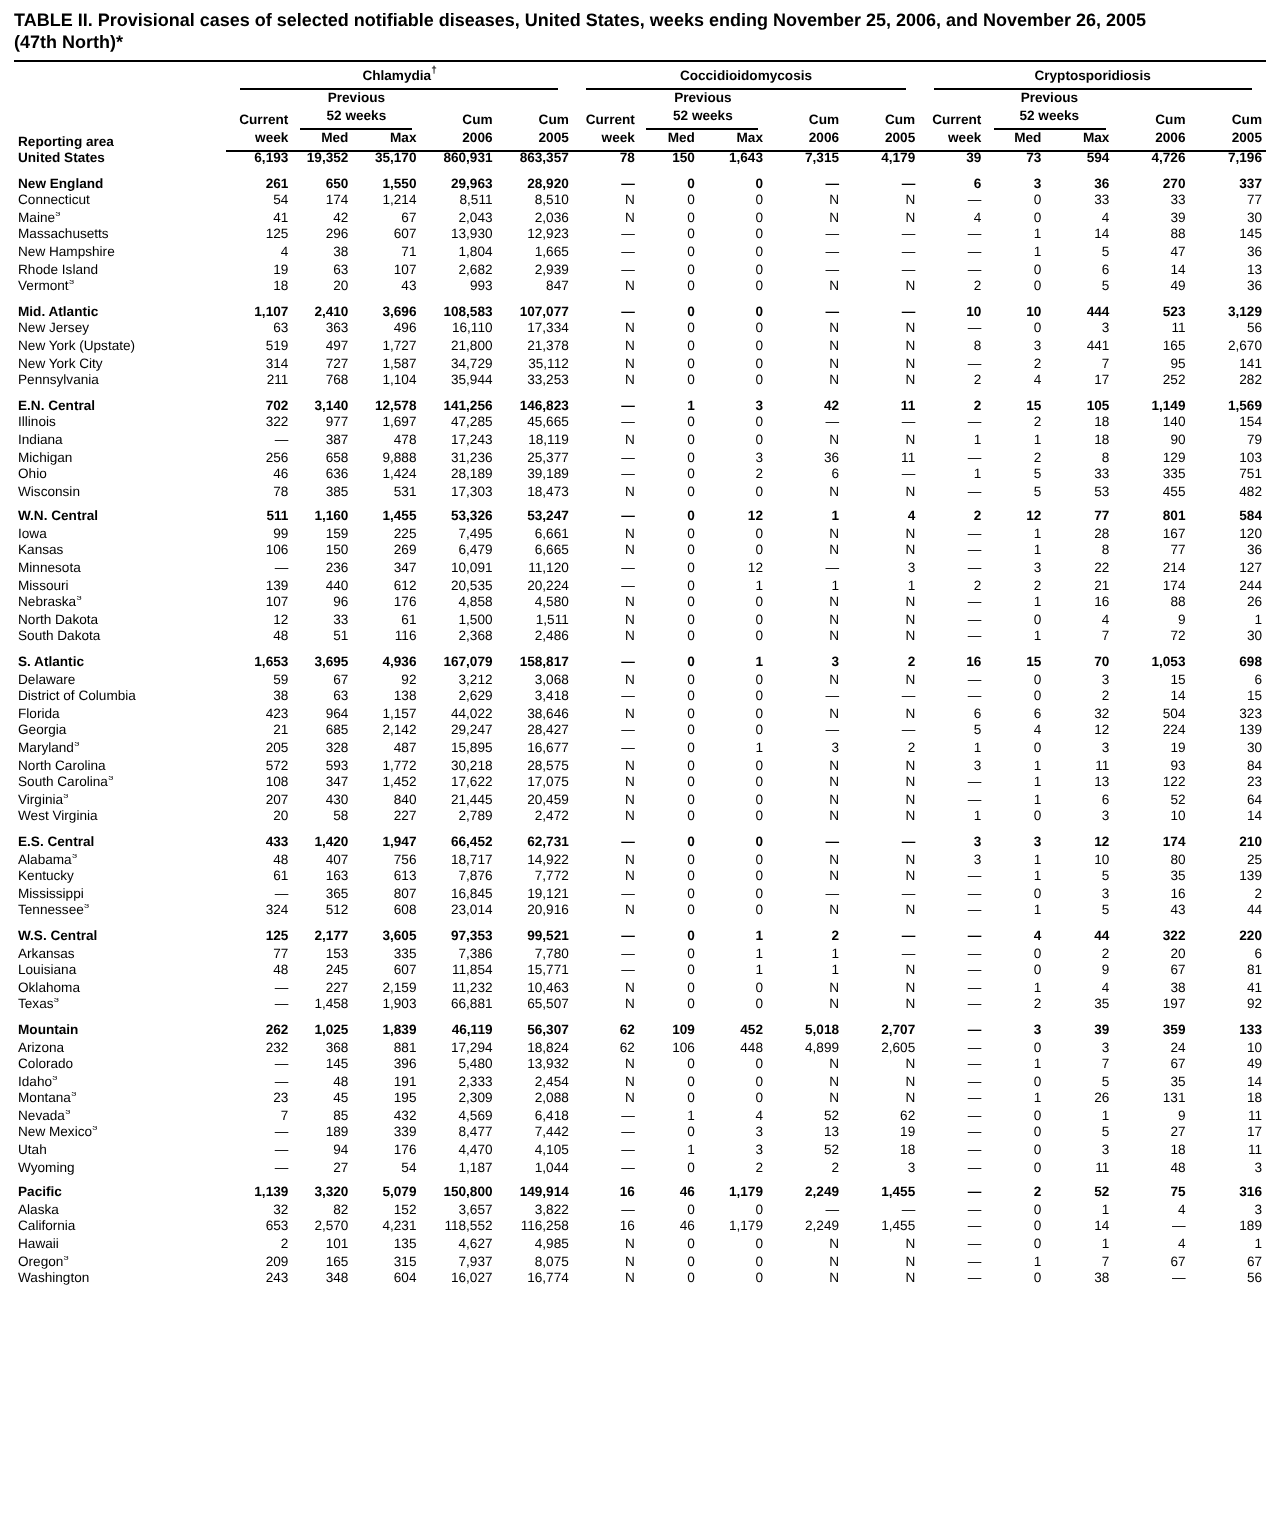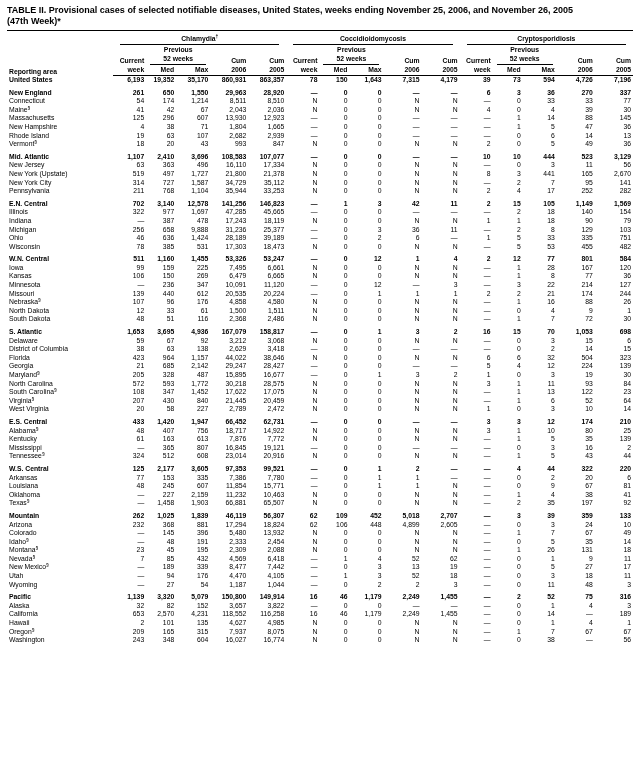--- a/index.html
+++ b/index.html
@@ -28,21 +28,21 @@
   .footnotes .ab{margin-right:13px;}
   .fline{white-space:nowrap;}
   .it{font-style:italic;}
 </style>
 </head>
 <body>
 
 <div class="page">
   <div class="title">
     <span>TABLE II. Provisional cases of selected notifiable diseases, United States, weeks ending November 25, 2006, and November 26, 2005</span><br>
-    <span>(47th Week)*</span>
+    <span>(47th North)*</span>
   </div>
   <table>
     <colgroup id="cols">
         <col class="c-area">
         <col class="c-wk">
         <col class="c-med">
         <col class="c-max">
         <col class="c-c6">
         <col class="c-c5">
         <col class="c-wk">

